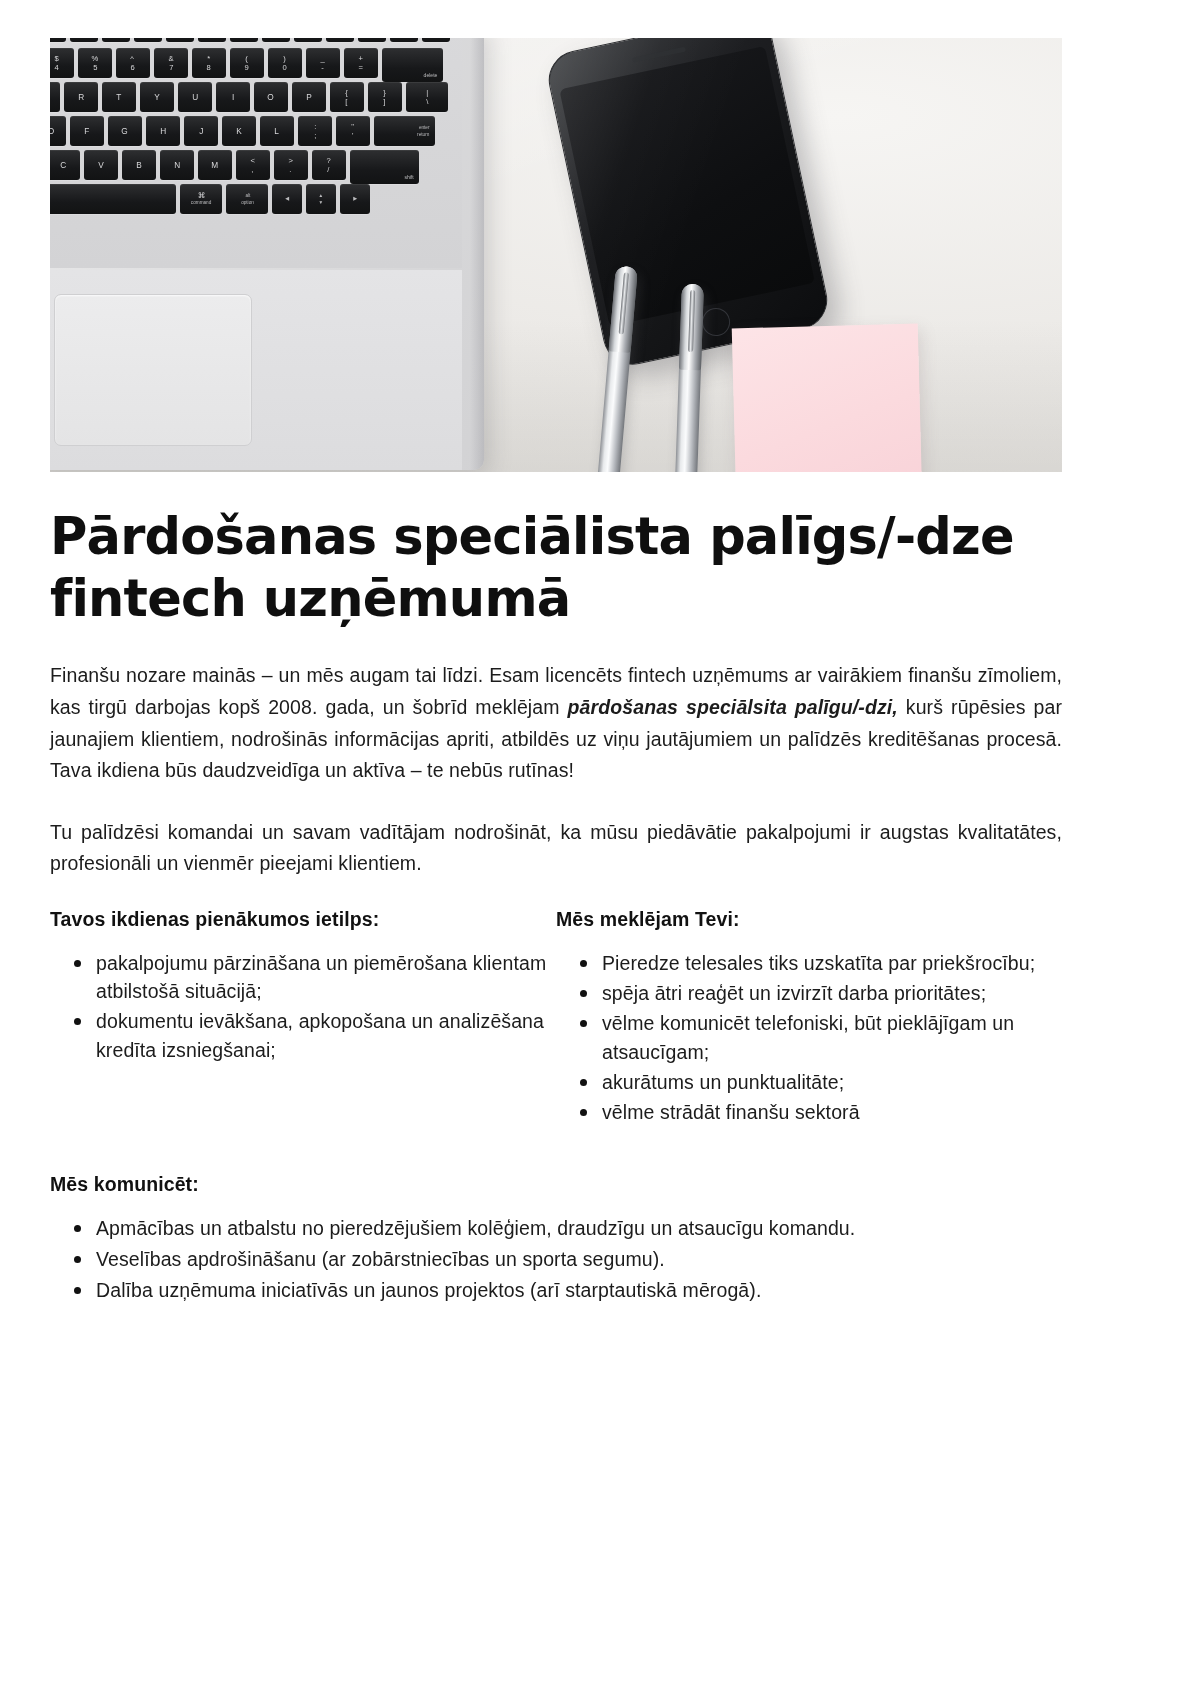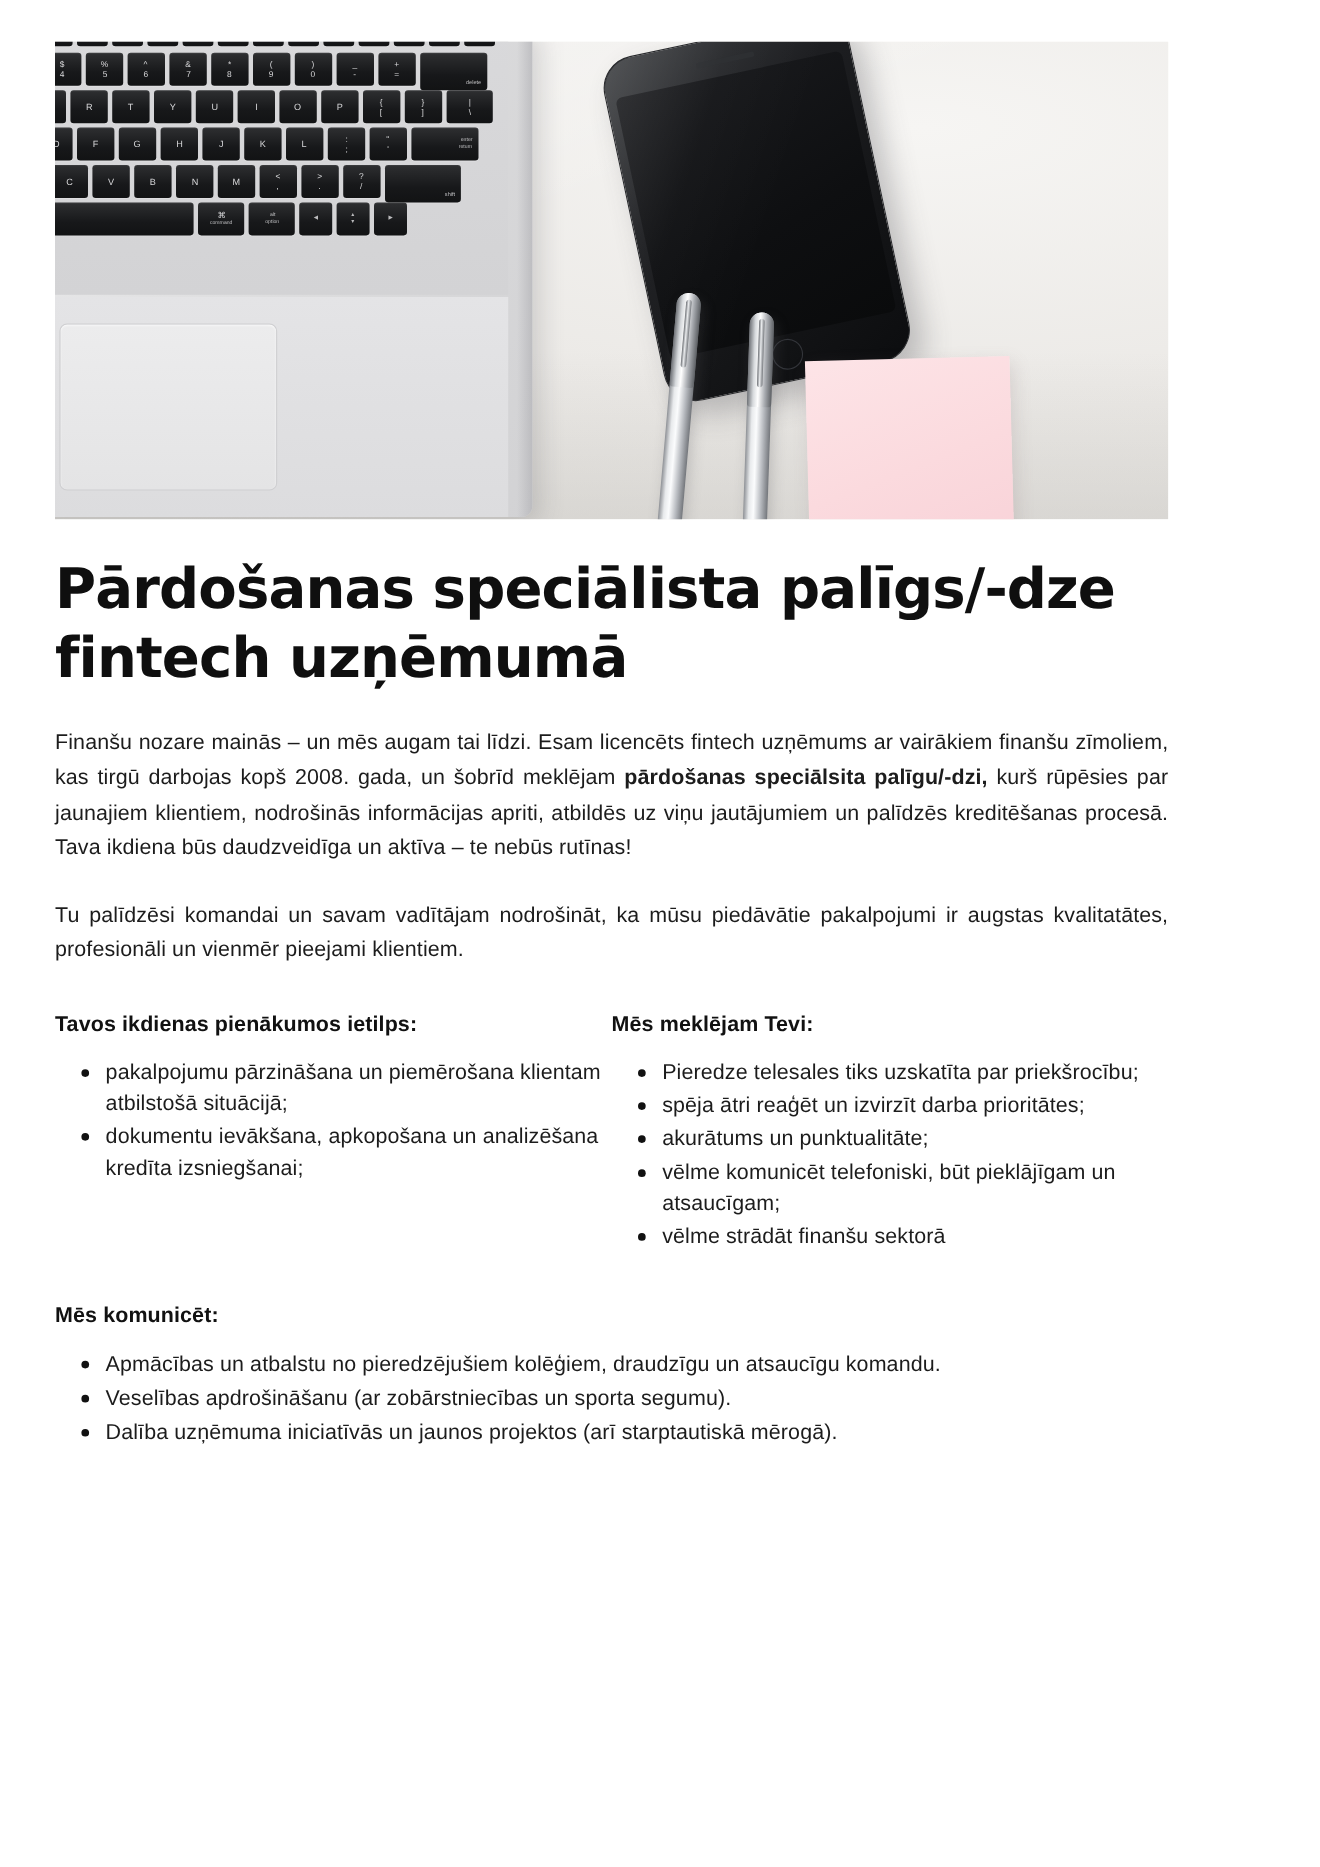--- a/index.html
+++ b/index.html
@@ -228,25 +228,25 @@
     color: #0f0f0f;
   }
   p.para {
     margin: 30px 0 0 0;
     font-size: 19.5px;
     line-height: 1.62;
     text-align: justify;
     color: #1c1c1c;
     letter-spacing: 0.1px;
   }
-  p.para b { font-weight: bold; }
+  p.para b { font-weight: bold; font-style: italic; }
 
   .columns {
     display: flex;
-    margin-top: 40px;
+    margin-top: 28px;
   }
   .col { width: 506px; }
   .col-right { width: 506px; }
 
   h2.sub {
     margin: 0;
     font-size: 19.5px;
     font-weight: bold;
     color: #111;
     letter-spacing: 0.1px;
@@ -586,22 +586,22 @@
         <ul class="list">
           <li>pakalpojumu pārzināšana un piemērošana klientam atbilstošā situācijā;</li>
           <li>dokumentu ievākšana, apkopošana un analizēšana kredīta izsniegšanai;</li>
         </ul>
       </div>
       <div class="col-right">
         <h2 class="sub">Mēs meklējam Tevi:</h2>
         <ul class="list">
           <li>Pieredze telesales tiks uzskatīta par priekšrocību;</li>
           <li>spēja ātri reaģēt un izvirzīt darba prioritātes;</li>
+          <li>vēlme komunicēt telefoniski, būt pieklājīgam un atsaucīgam;</li>
           <li>akurātums un punktualitāte;</li>
-          <li>vēlme komunicēt telefoniski, būt pieklājīgam un atsaucīgam;</li>
           <li>vēlme strādāt finanšu sektorā</li>
         </ul>
       </div>
     </div>
 
     <div class="offer">
       <h2 class="sub">Mēs komunicēt:</h2>
       <ul class="list wide">
         <li>Apmācības un atbalstu no pieredzējušiem kolēģiem, draudzīgu un atsaucīgu komandu.</li>
         <li>Veselības apdrošināšanu (ar zobārstniecības un sporta segumu).</li>

